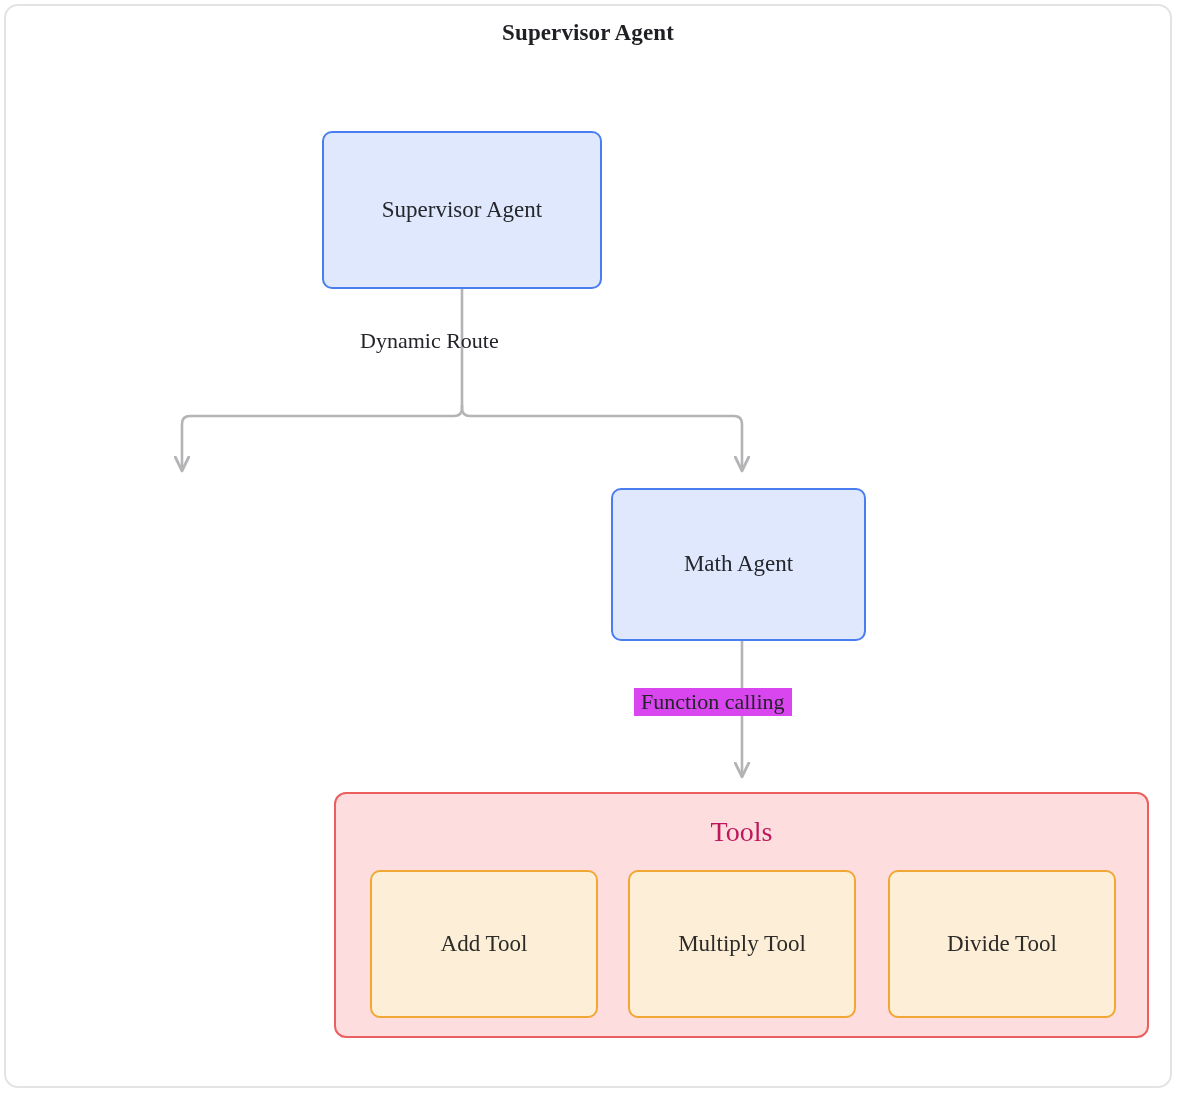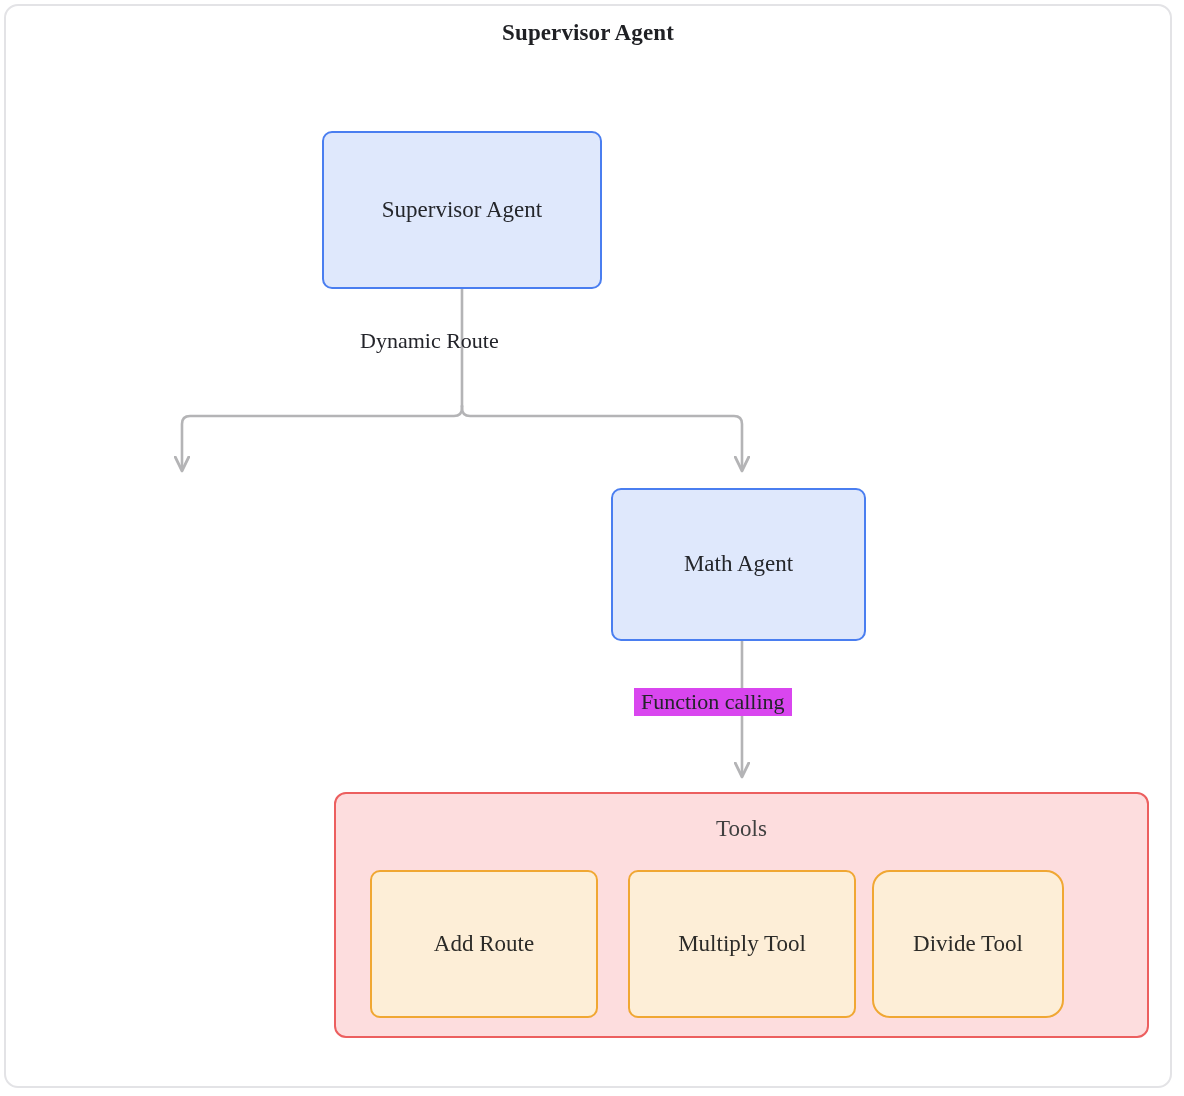--- a/index.html
+++ b/index.html
@@ -92,27 +92,27 @@
     background: #fdddde;
     border: 2.5px solid #ec5f5f;
     border-radius: 12px;
   }
   #tools-title {
     position: absolute;
     left: 0;
     top: 22px;
     width: 100%;
     text-align: center;
-    font-size: 23px;
-    color: #404040;
+    font-size: 28px;
+    color: #be185d;
   }
 
   #node-add       { left: 34px;  top: 76px; width: 228px; height: 148px; position: absolute; }
   #node-multiply  { left: 292px; top: 76px; width: 228px; height: 148px; position: absolute; justify-content: center; }
-  #node-divide    { left: 536px; top: 76px; width: 192px; height: 148px; position: absolute; border-radius: 18px; }
+  #node-divide    { left: 552px; top: 76px; width: 228px; height: 148px; position: absolute; }
 
   
   .edge-label {
     position: absolute;
     font-size: 22px;
     color: #23242a;
     white-space: nowrap;
   }
   #label-dynamic-route {
     left: 354px;
@@ -158,21 +158,21 @@
   </div>
 
   <div class="edge-label" id="label-dynamic-route">Dynamic Route</div>
 
   <div class="edge-label" id="label-function-calling">Function calling</div>
 
   <div id="tools-container">
     <div id="tools-title">Tools</div>
 
     <div class="node tool-node" id="node-add">
-      <span>Add Route</span>
+      <span>Add Tool</span>
     </div>
 
     <div class="node tool-node" id="node-multiply">
       <span>Multiply Tool</span>
     </div>
 
     <div class="node tool-node" id="node-divide">
       <span>Divide Tool</span>
     </div>
   </div>

